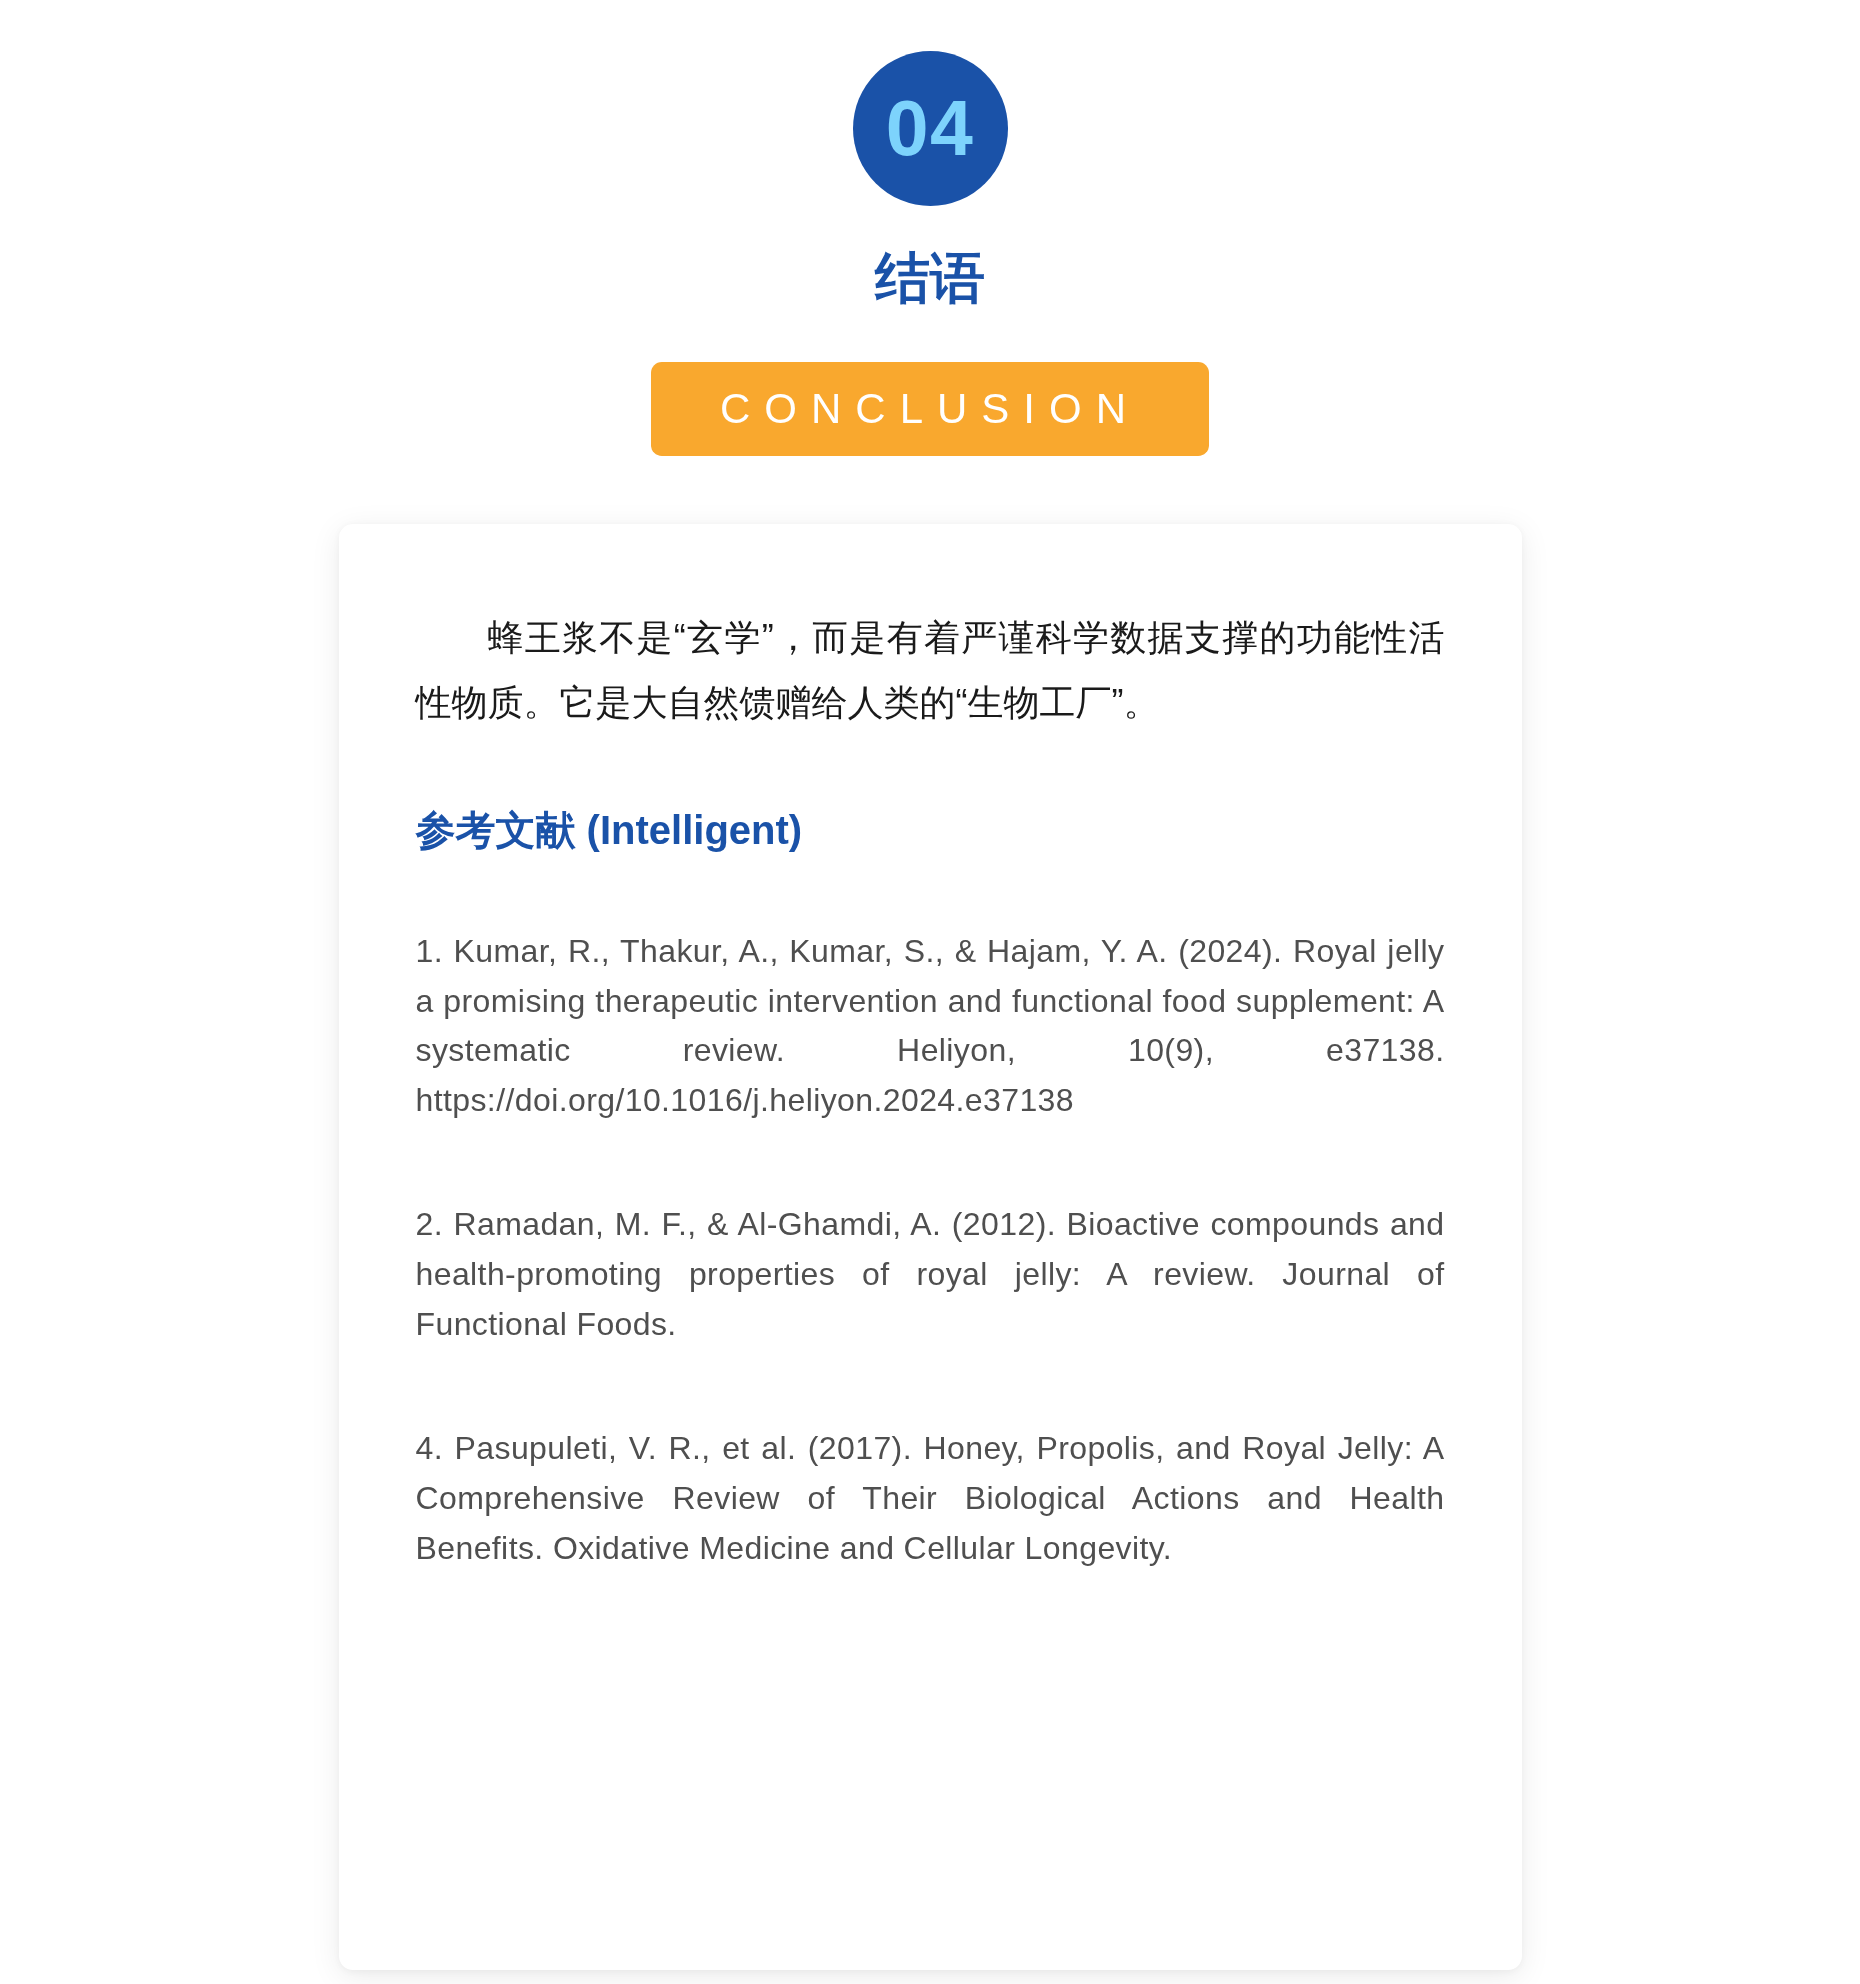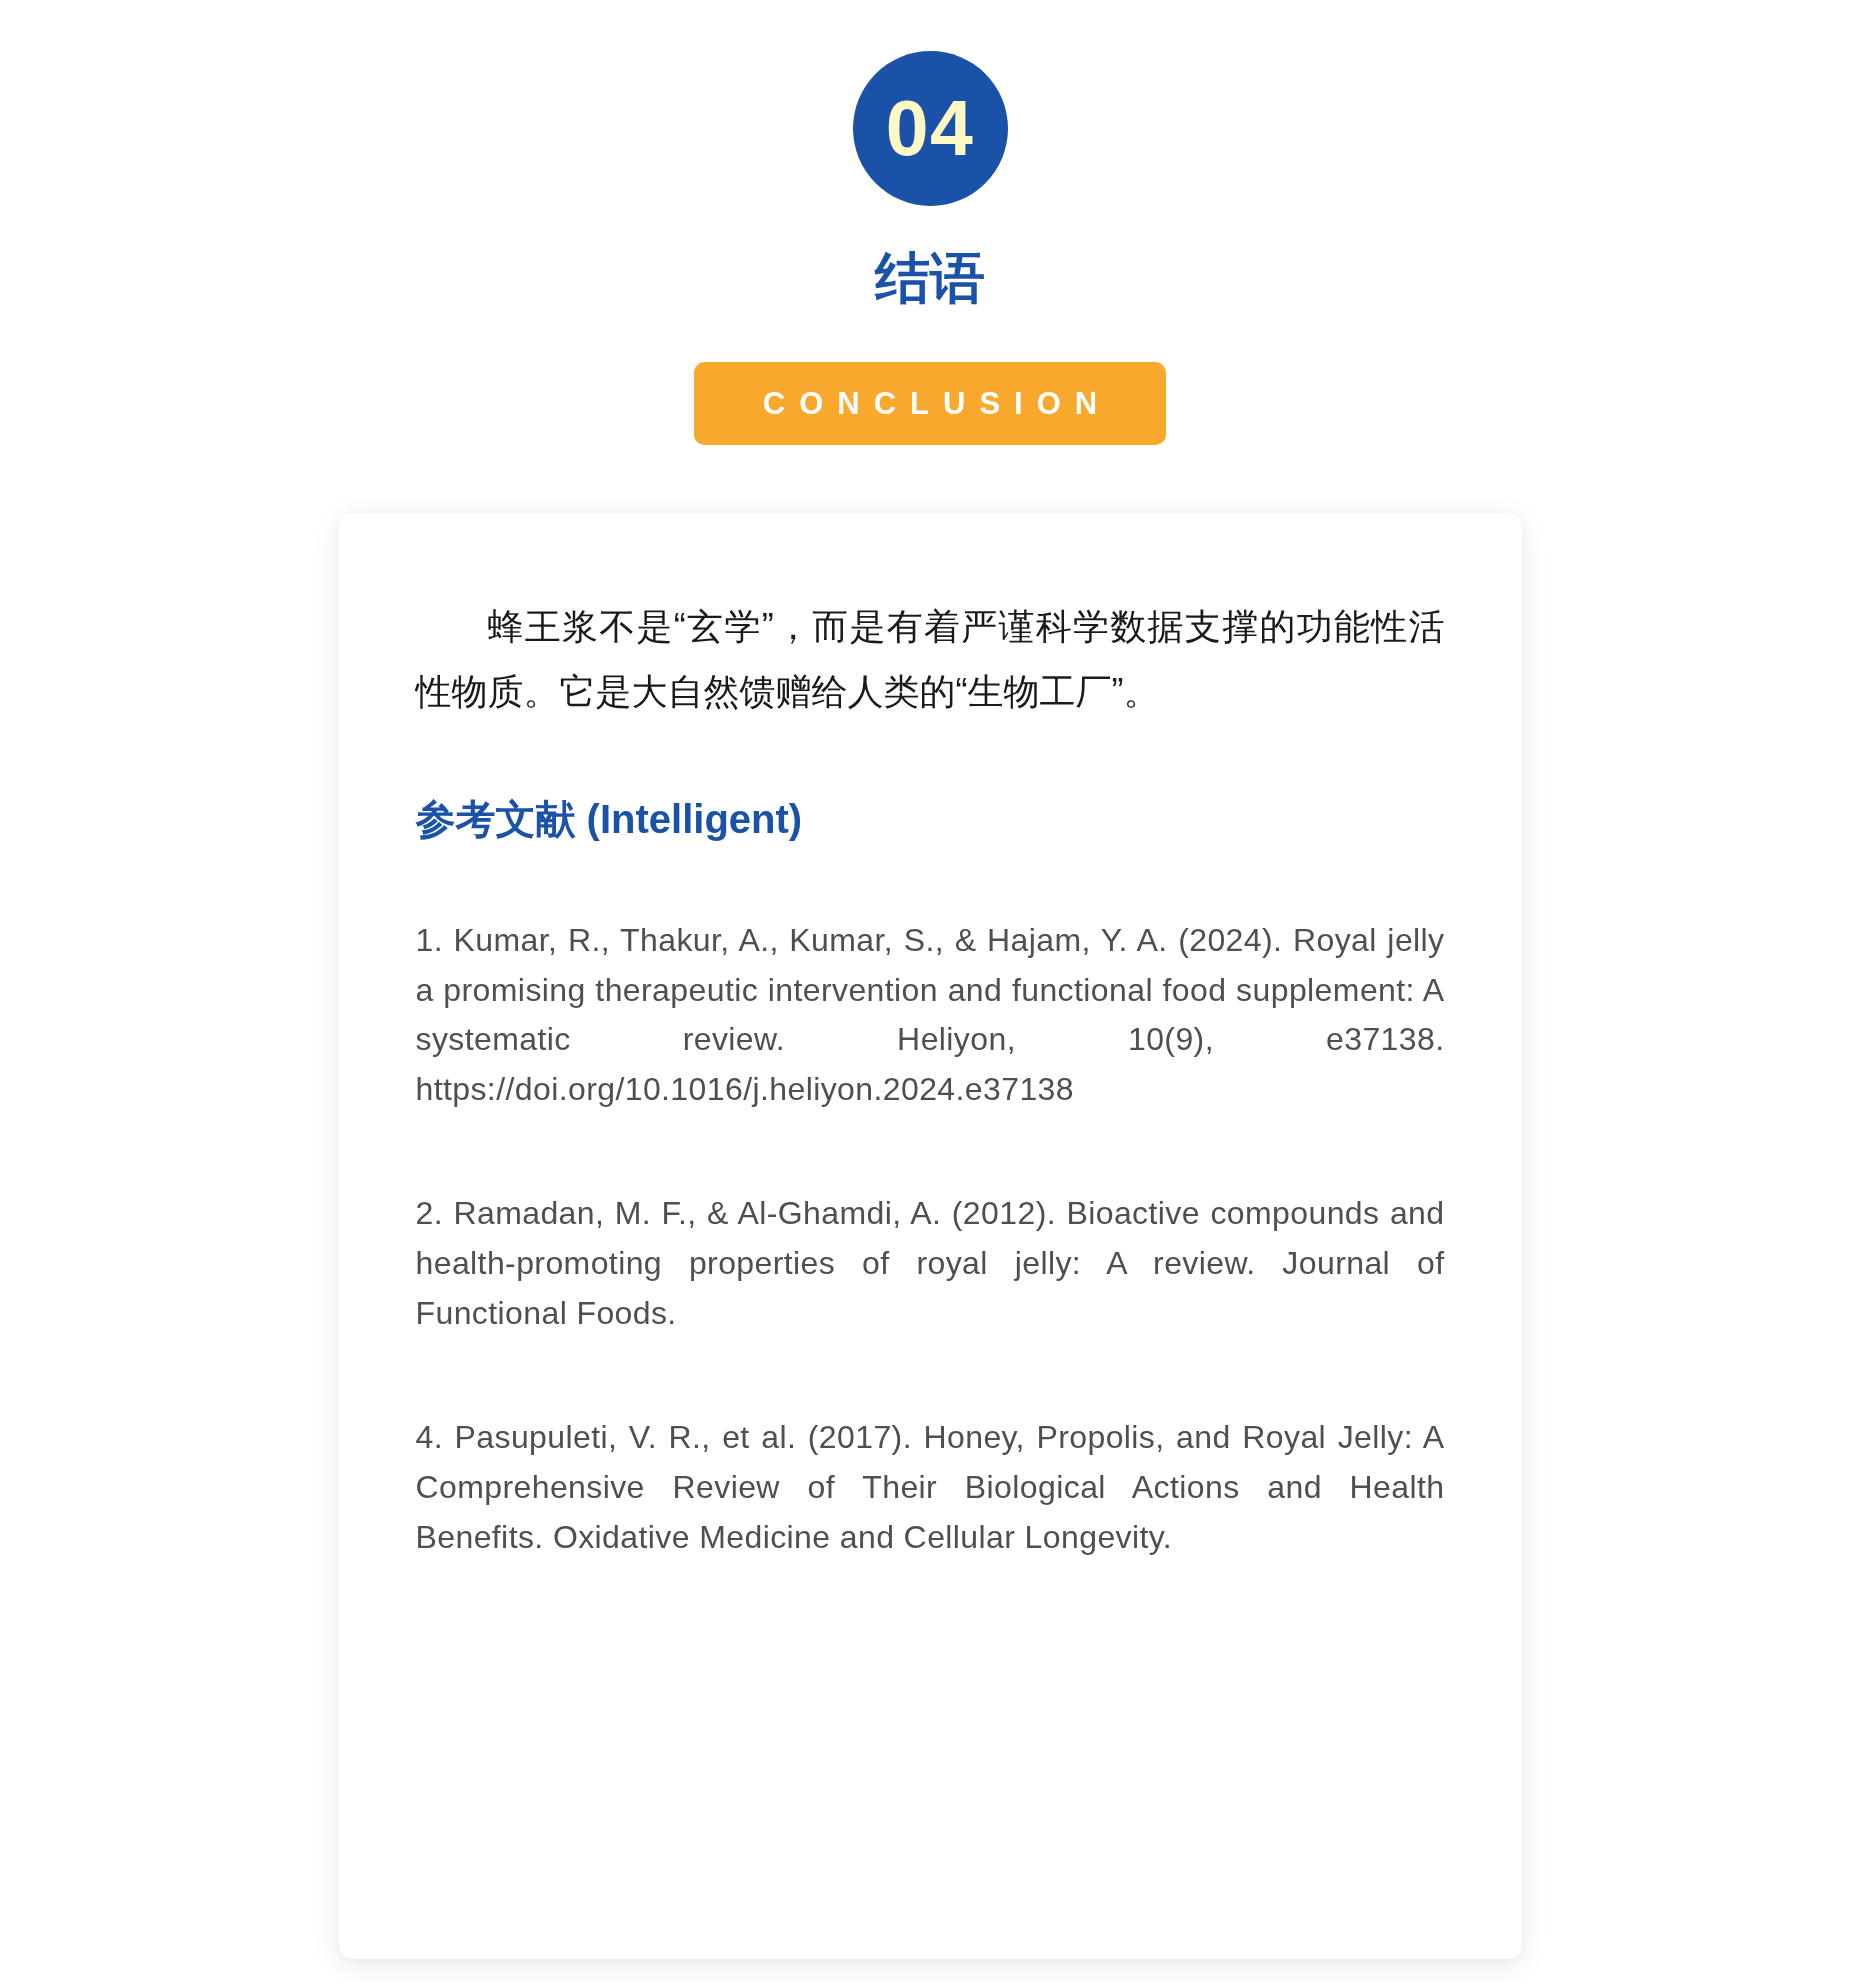--- a/index.html
+++ b/index.html
@@ -23,45 +23,45 @@
     width: 155px;
     height: 155px;
     margin: 0 auto;
     border-radius: 50%;
     background: var(--accent-blue, #1a52a8);
     display: flex;
     align-items: center;
     justify-content: center;
   }
   .num-circle .num {
-    color: #fef9c3;
+    color: #7dd3fc;
     font-size: 77px;
     font-weight: 700;
     letter-spacing: 1.5px;
     line-height: 1;
   }
 
   .section-title {
     margin: 45px 0 13px 0;
     font-size: 55px;
     line-height: 1;
     font-weight: 700;
     color: var(--accent-blue, #1a52a8);
   }
 
   .section-badge {
     display: inline-block;
     margin-top: 43px;
     background: var(--badge-orange, #f9a82e);
     color: #ffffff;
-    font-size: 31px;
-    font-weight: 700;
+    font-size: 42px;
+    font-weight: 400;
     line-height: 1;
     letter-spacing: 14px;
-    padding: 26px 55px 26px 69px;
+    padding: 26px 69px 26px 69px;
     border-radius: 10.8px;
   }
 
   .content-card {
     width: 1183px;
     height: 1446px;
     margin: 68px auto 0 auto;
     background: #ffffff;
     border-radius: 14px;
     box-shadow: 0 6.2px 31px rgba(0, 0, 0, 0.08), 0 1.5px 7.7px rgba(0, 0, 0, 0.04);

